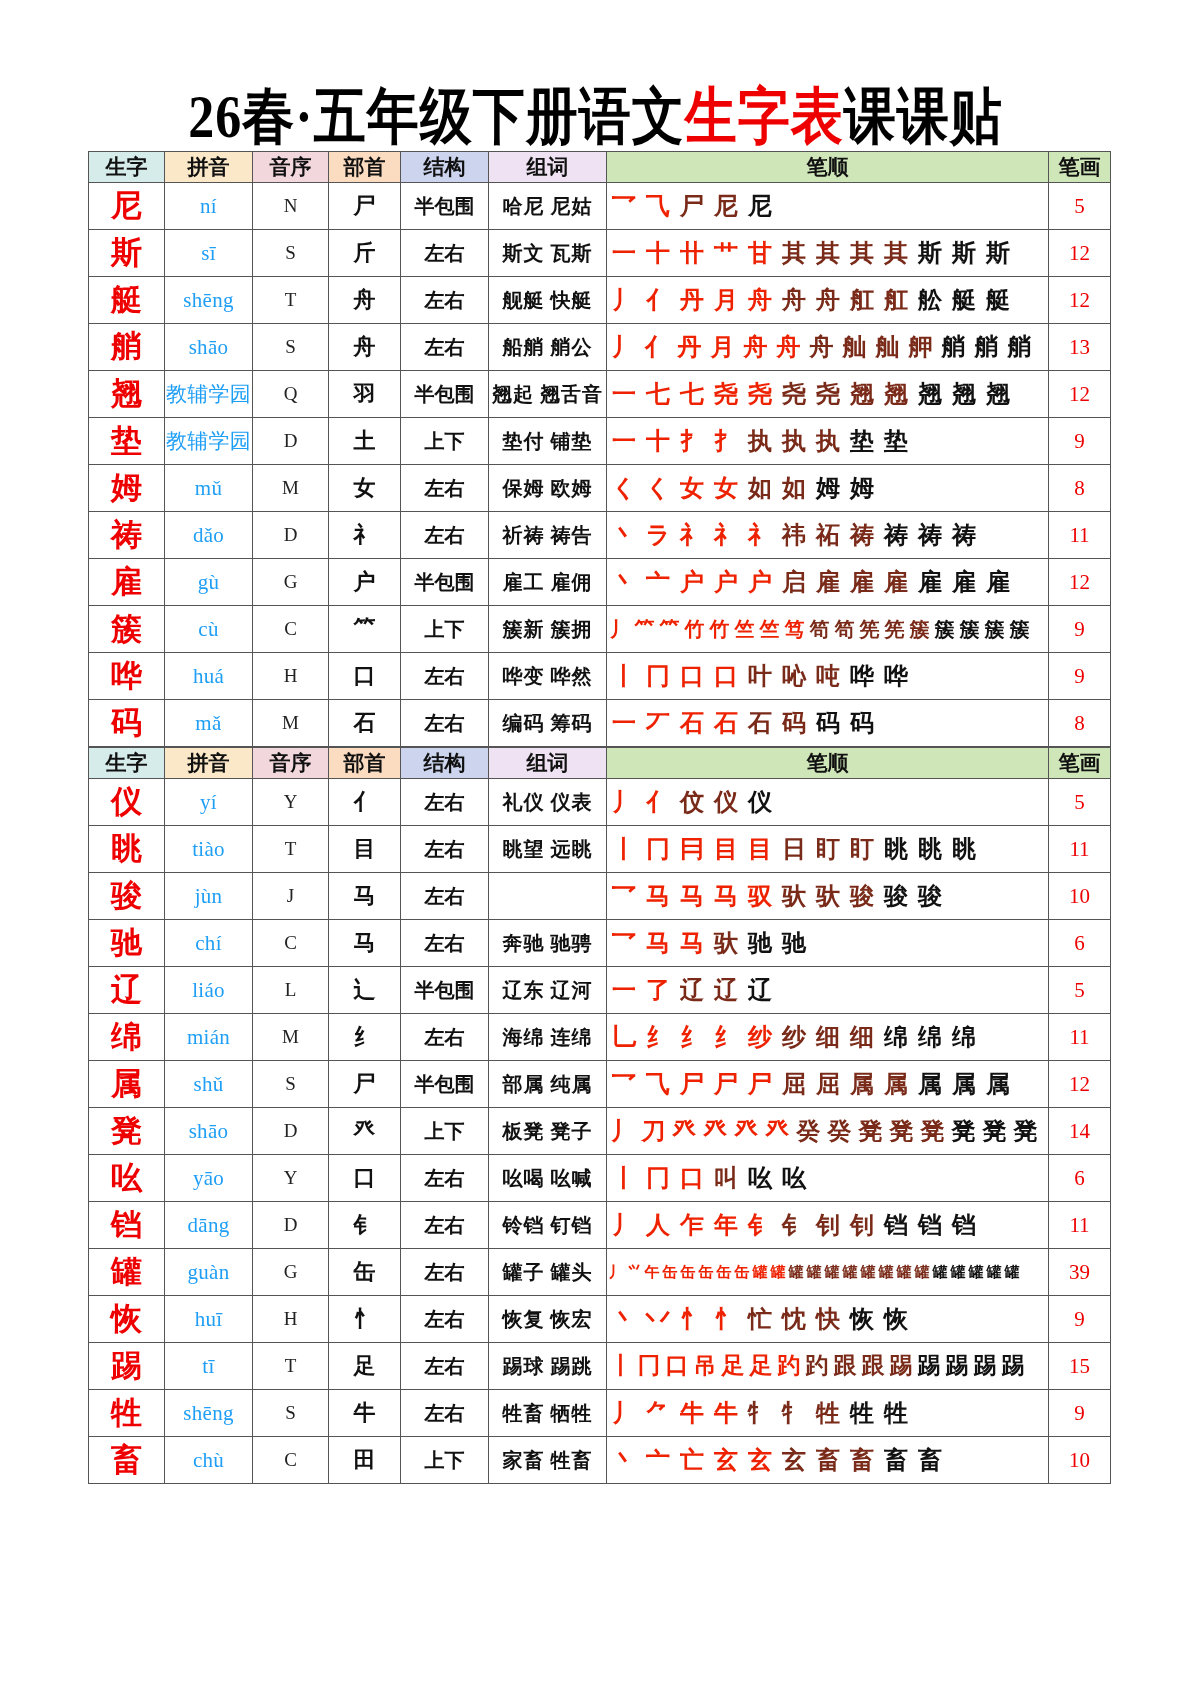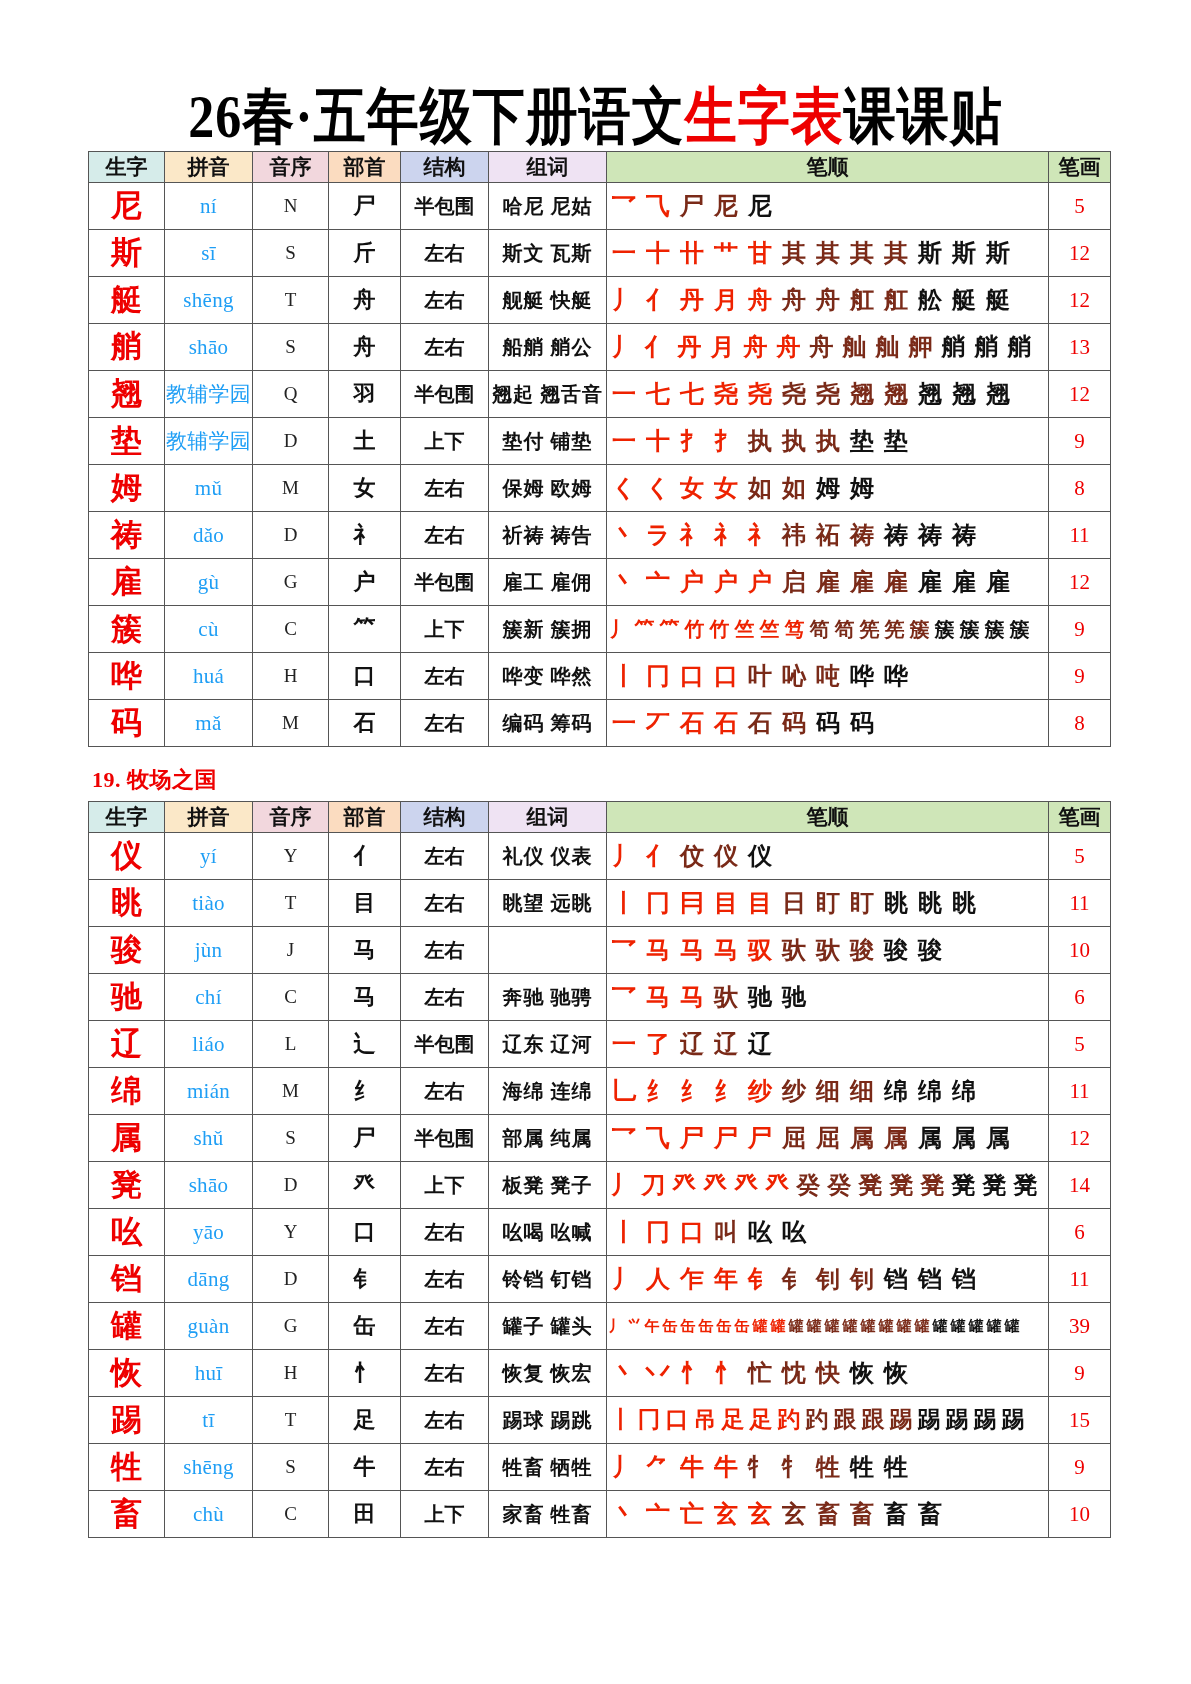--- a/index.html
+++ b/index.html
@@ -501,21 +501,20 @@
                   <span class="stroke-step " style="width: 34px; font-size: 24px;">码</span>
                   <span class="stroke-step " style="width: 34px; font-size: 24px;">码</span>
                 </div>
               </td>
               <td class="cell-bhua">8</td>
             </tr>
           </tbody>
         </table>
       </div>
       <div class="section">
-        <div class="section-title">19. 牧场之国</div>
         <table class="zi-table">
           <colgroup>
             <col class="w-zi">
             <col class="w-py">
             <col class="w-yx">
             <col class="w-bs">
             <col class="w-jg">
             <col class="w-zc">
             <col class="w-bshun">
             <col class="w-bhua">

